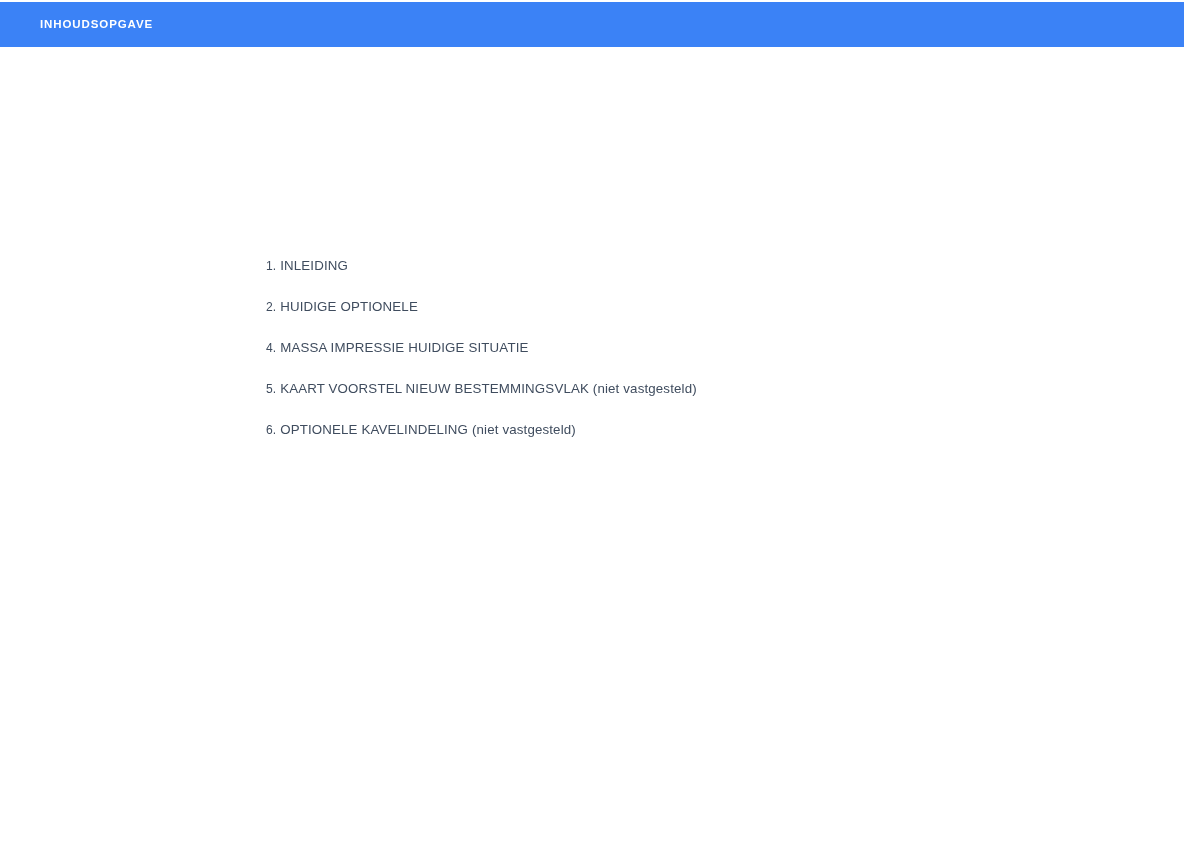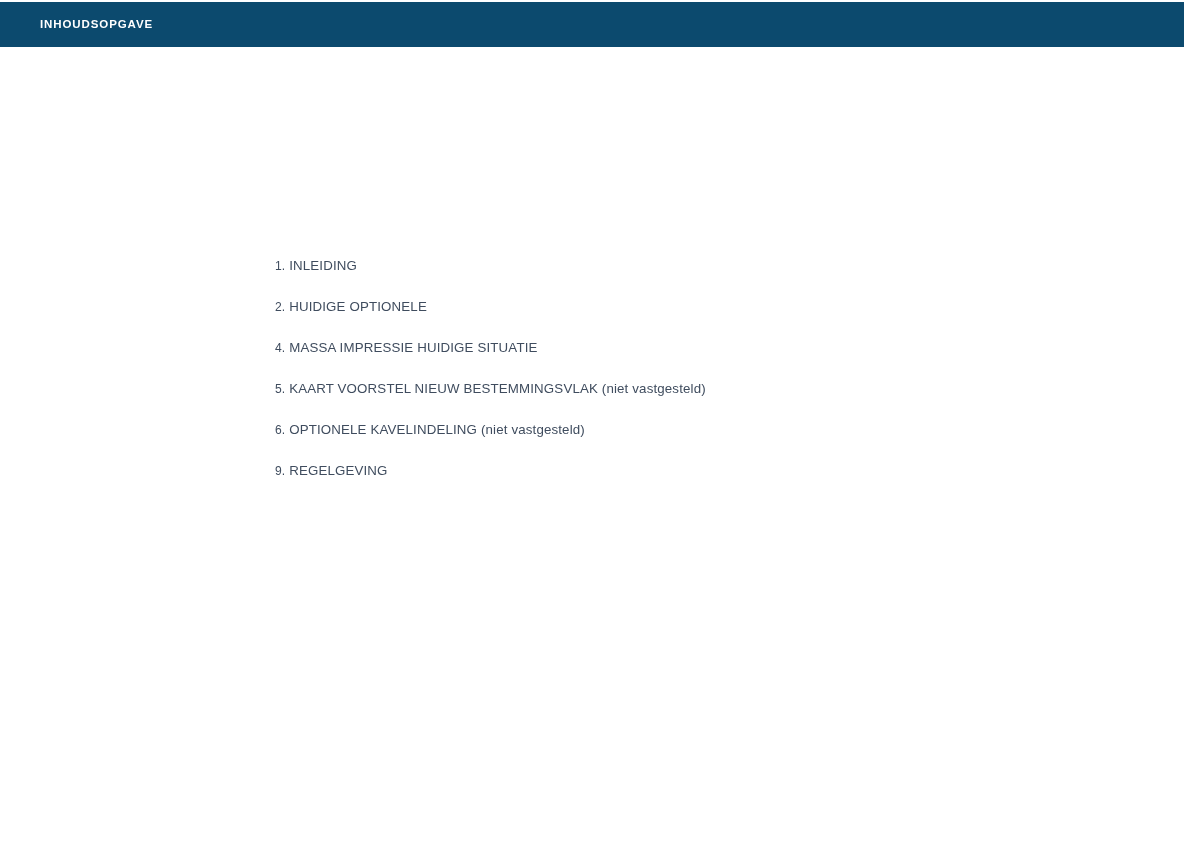--- a/index.html
+++ b/index.html
@@ -25,41 +25,41 @@
     background: #ffffff;
   }
 
   
   .header-bar {
     position: absolute;
     top: 2px;
     left: 0;
     width: 1184px;
     height: 45px;
-    background: #0c4a6e;
+    background: #3b82f6;
   }
 
   .header-title {
     position: absolute;
     left: 40px;
     top: 0;
     height: 45px;
     line-height: 45px;
     color: #ffffff;
     font-size: 11.5px;
     font-weight: bold;
     letter-spacing: 0.9px;
     white-space: nowrap;
     font-family: "Liberation Sans", sans-serif;
   }
 
   
   .toc {
     position: absolute;
-    left: 275px;
+    left: 266px;
     top: 258px;
     width: 860px;
   }
 
   .toc-item {
     height: 41px;
     line-height: 16px;
     color: #3f4c5e;
     font-size: 13.3px;
     font-weight: normal;
@@ -109,20 +109,16 @@
       <span class="label">KAART VOORSTEL NIEUW BESTEMMINGSVLAK (niet vastgesteld)</span>
     </div>
 
     <div class="toc-item">
       <span class="num">6.</span>
       <span class="label">OPTIONELE KAVELINDELING (niet vastgesteld)</span>
     </div>
 
 
 
-    <div class="toc-item">
-      <span class="num">9.</span>
-      <span class="label">REGELGEVING</span>
-    </div>
 
   </div>
 
 </div>
 
 </body></html>

